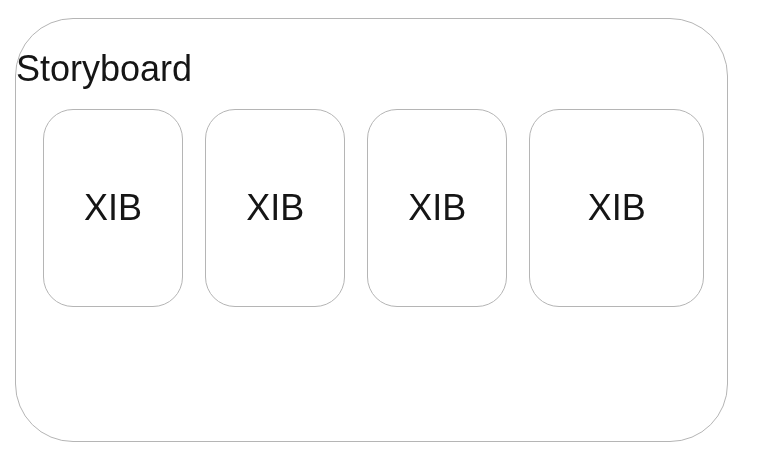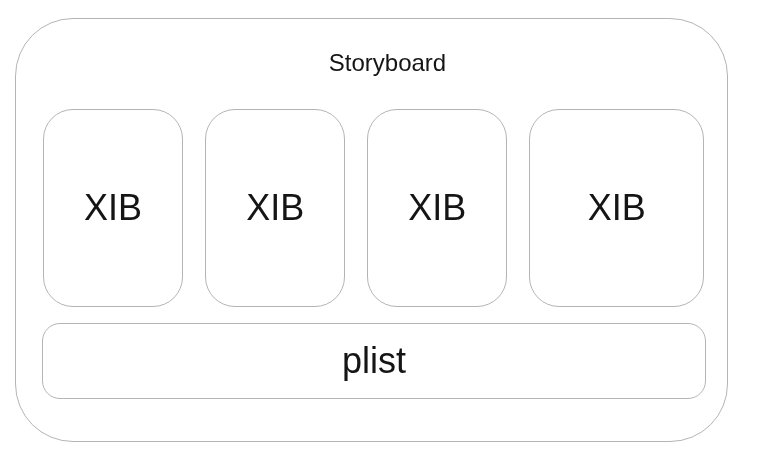--- a/index.html
+++ b/index.html
@@ -22,24 +22,24 @@
     width: 713px;
     height: 424px;
     box-sizing: border-box;
     border: 1.5px solid #b5b5b5;
     border-radius: 58px;
     background: #ffffff;
   }
   .storyboard-title {
     position: absolute;
     top: 32px;
-    left: 16px;
+    left: 0;
     width: 100%;
-    text-align: center;
-    font-size: 24px;
+    text-align: left;
+    font-size: 36px;
     line-height: 1;
     color: #151515;
     letter-spacing: 0px;
   }
   .xib-row {
     position: absolute;
     left: 27px;
     top: 90px;
     width: 661px;
     height: 198px;
@@ -93,17 +93,14 @@
       <span>XIB</span>
     </div>
     <div class="xib-box">
       <span>XIB</span>
     </div>
     <div class="xib-box wide">
       <span>XIB</span>
     </div>
   </div>
 
-  <div class="plist-box">
-    <span>plist</span>
-  </div>
 
 </div>
 
 </body></html>

